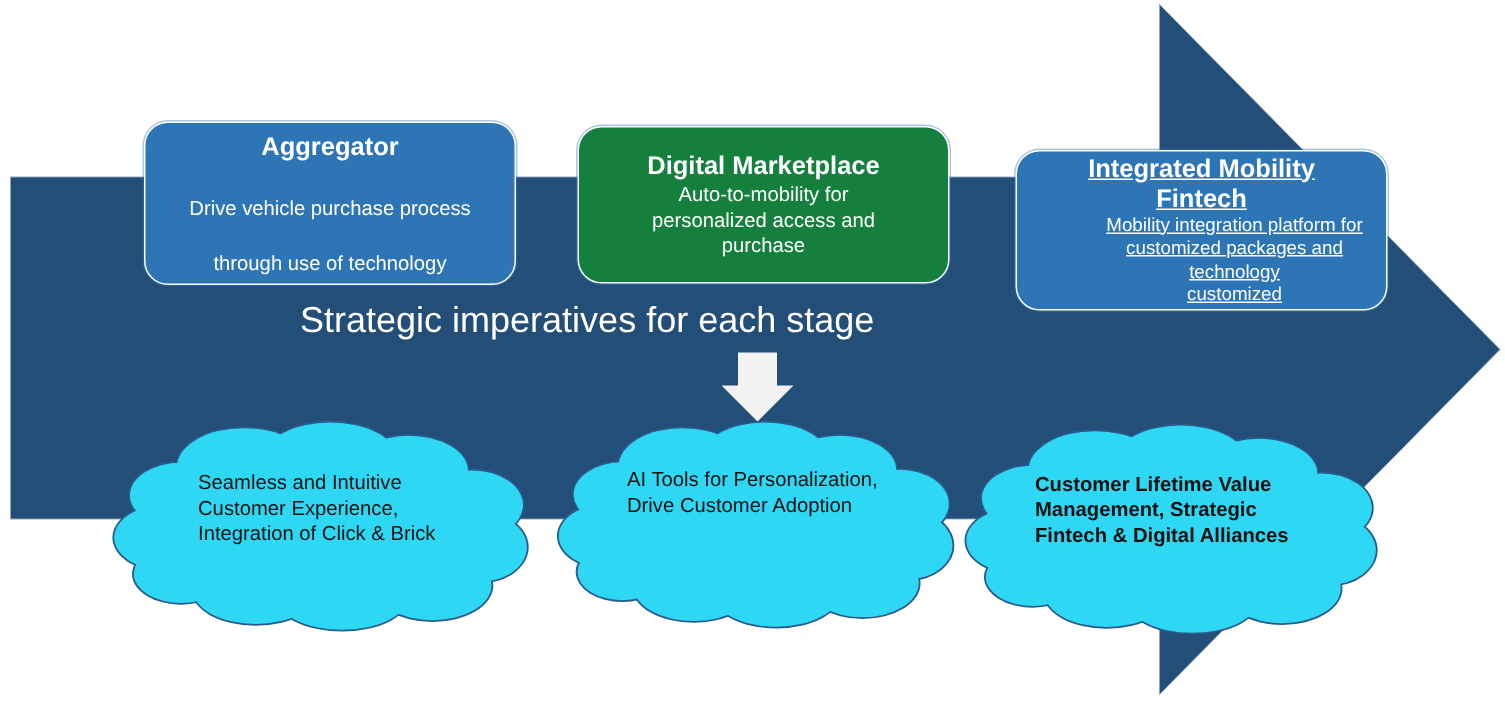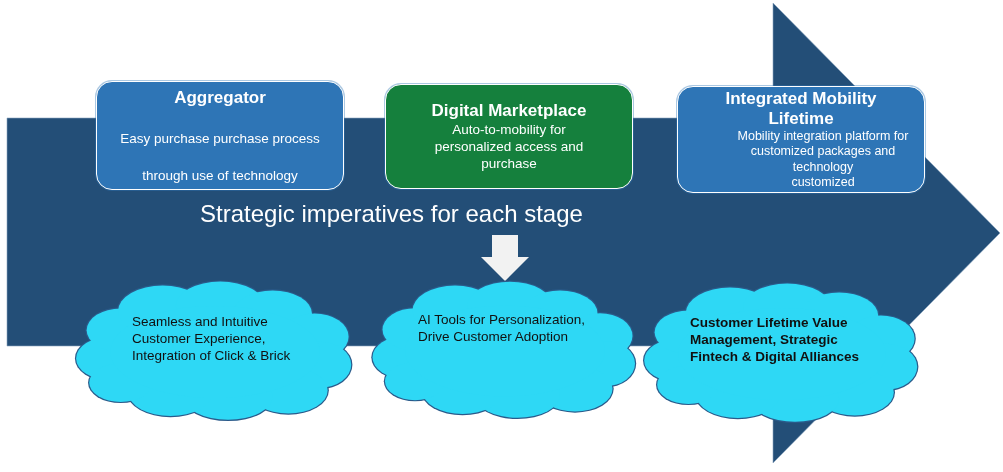--- a/index.html
+++ b/index.html
@@ -16,21 +16,21 @@
       text-align: center;
       box-sizing: border-box;
       display: flex; flex-direction: column; justify-content: center; align-items: center;
       box-shadow: 0 0 0 1px rgba(46,117,182,0.4);
     }
     .stage-title { font-weight: bold; font-size: 17px; line-height: 20px; }
     .stage-desc { font-size: 13.5px; line-height: 17px; }
     #box-0 { left: 96px; top: 81px; width: 248px; height: 109px; gap: 20px; }
     #box-0 .stage-title { margin-bottom: 2px; }
     #box-1 { left: 385px; top: 84px; width: 248px; height: 105px; }
-    #box-2 { left: 677px; top: 86px; width: 248px; height: 107px; }
+    #box-2 { left: 677px; top: 100px; width: 248px; height: 107px; text-decoration: underline; }
     #box-2 .stage-desc { font-size: 12.5px; line-height: 15.5px; padding-left: 44px; }
     .imperatives-title {
       position: absolute; left: 200px; width: 620px; top: 199px;
       text-align: left; color: #ffffff; font-size: 24px; line-height: 30px;
     }
     .cloud-text {
       position: absolute; color: #111111; font-size: 13.5px; line-height: 17px;
       white-space: nowrap;
     }
     #cloud-text-0 { left: 132px; top: 313px; }
@@ -124,34 +124,34 @@
           <ellipse cx="795" cy="398.8" rx="44.2" ry="23.04" fill="#2ed8f5"></ellipse>
           <ellipse cx="737.8" cy="394.96" rx="41.6" ry="23.04" fill="#2ed8f5"></ellipse>
           <ellipse cx="688.4" cy="384.72" rx="31.2" ry="19.2" fill="#2ed8f5"></ellipse>
           <ellipse cx="782" cy="354" rx="104" ry="46.08" fill="#2ed8f5"></ellipse>
         </g>
       </g>
   </svg>
 
   <div class="stage-box" id="box-0" style="background: rgb(46, 117, 182);">
     <div class="stage-title">Aggregator</div>
-    <div class="stage-desc">Easy purchase purchase process</div>
+    <div class="stage-desc">Drive vehicle purchase process</div>
     <div class="stage-desc">through use of technology</div>
   </div>
 
   <div class="stage-box" id="box-1" style="background: #15803d;">
     <div class="stage-title">Digital Marketplace</div>
     <div class="stage-desc">Auto-to-mobility for</div>
     <div class="stage-desc">personalized access and</div>
     <div class="stage-desc">purchase</div>
   </div>
 
   <div class="stage-box" id="box-2" style="background: rgb(46, 117, 182);">
     <div class="stage-title">Integrated Mobility</div>
-    <div class="stage-title">Lifetime</div>
+    <div class="stage-title">Fintech</div>
     <div class="stage-desc">Mobility integration platform for</div>
     <div class="stage-desc">customized packages and technology</div>
     <div class="stage-desc">customized</div>
   </div>
 
   <div class="imperatives-title">Strategic imperatives for each stage</div>
 
   <div class="cloud-text" id="cloud-text-1" style="color: rgb(17, 17, 17);">
     <div>AI Tools for Personalization,</div>
     <div>Drive Customer Adoption</div>

